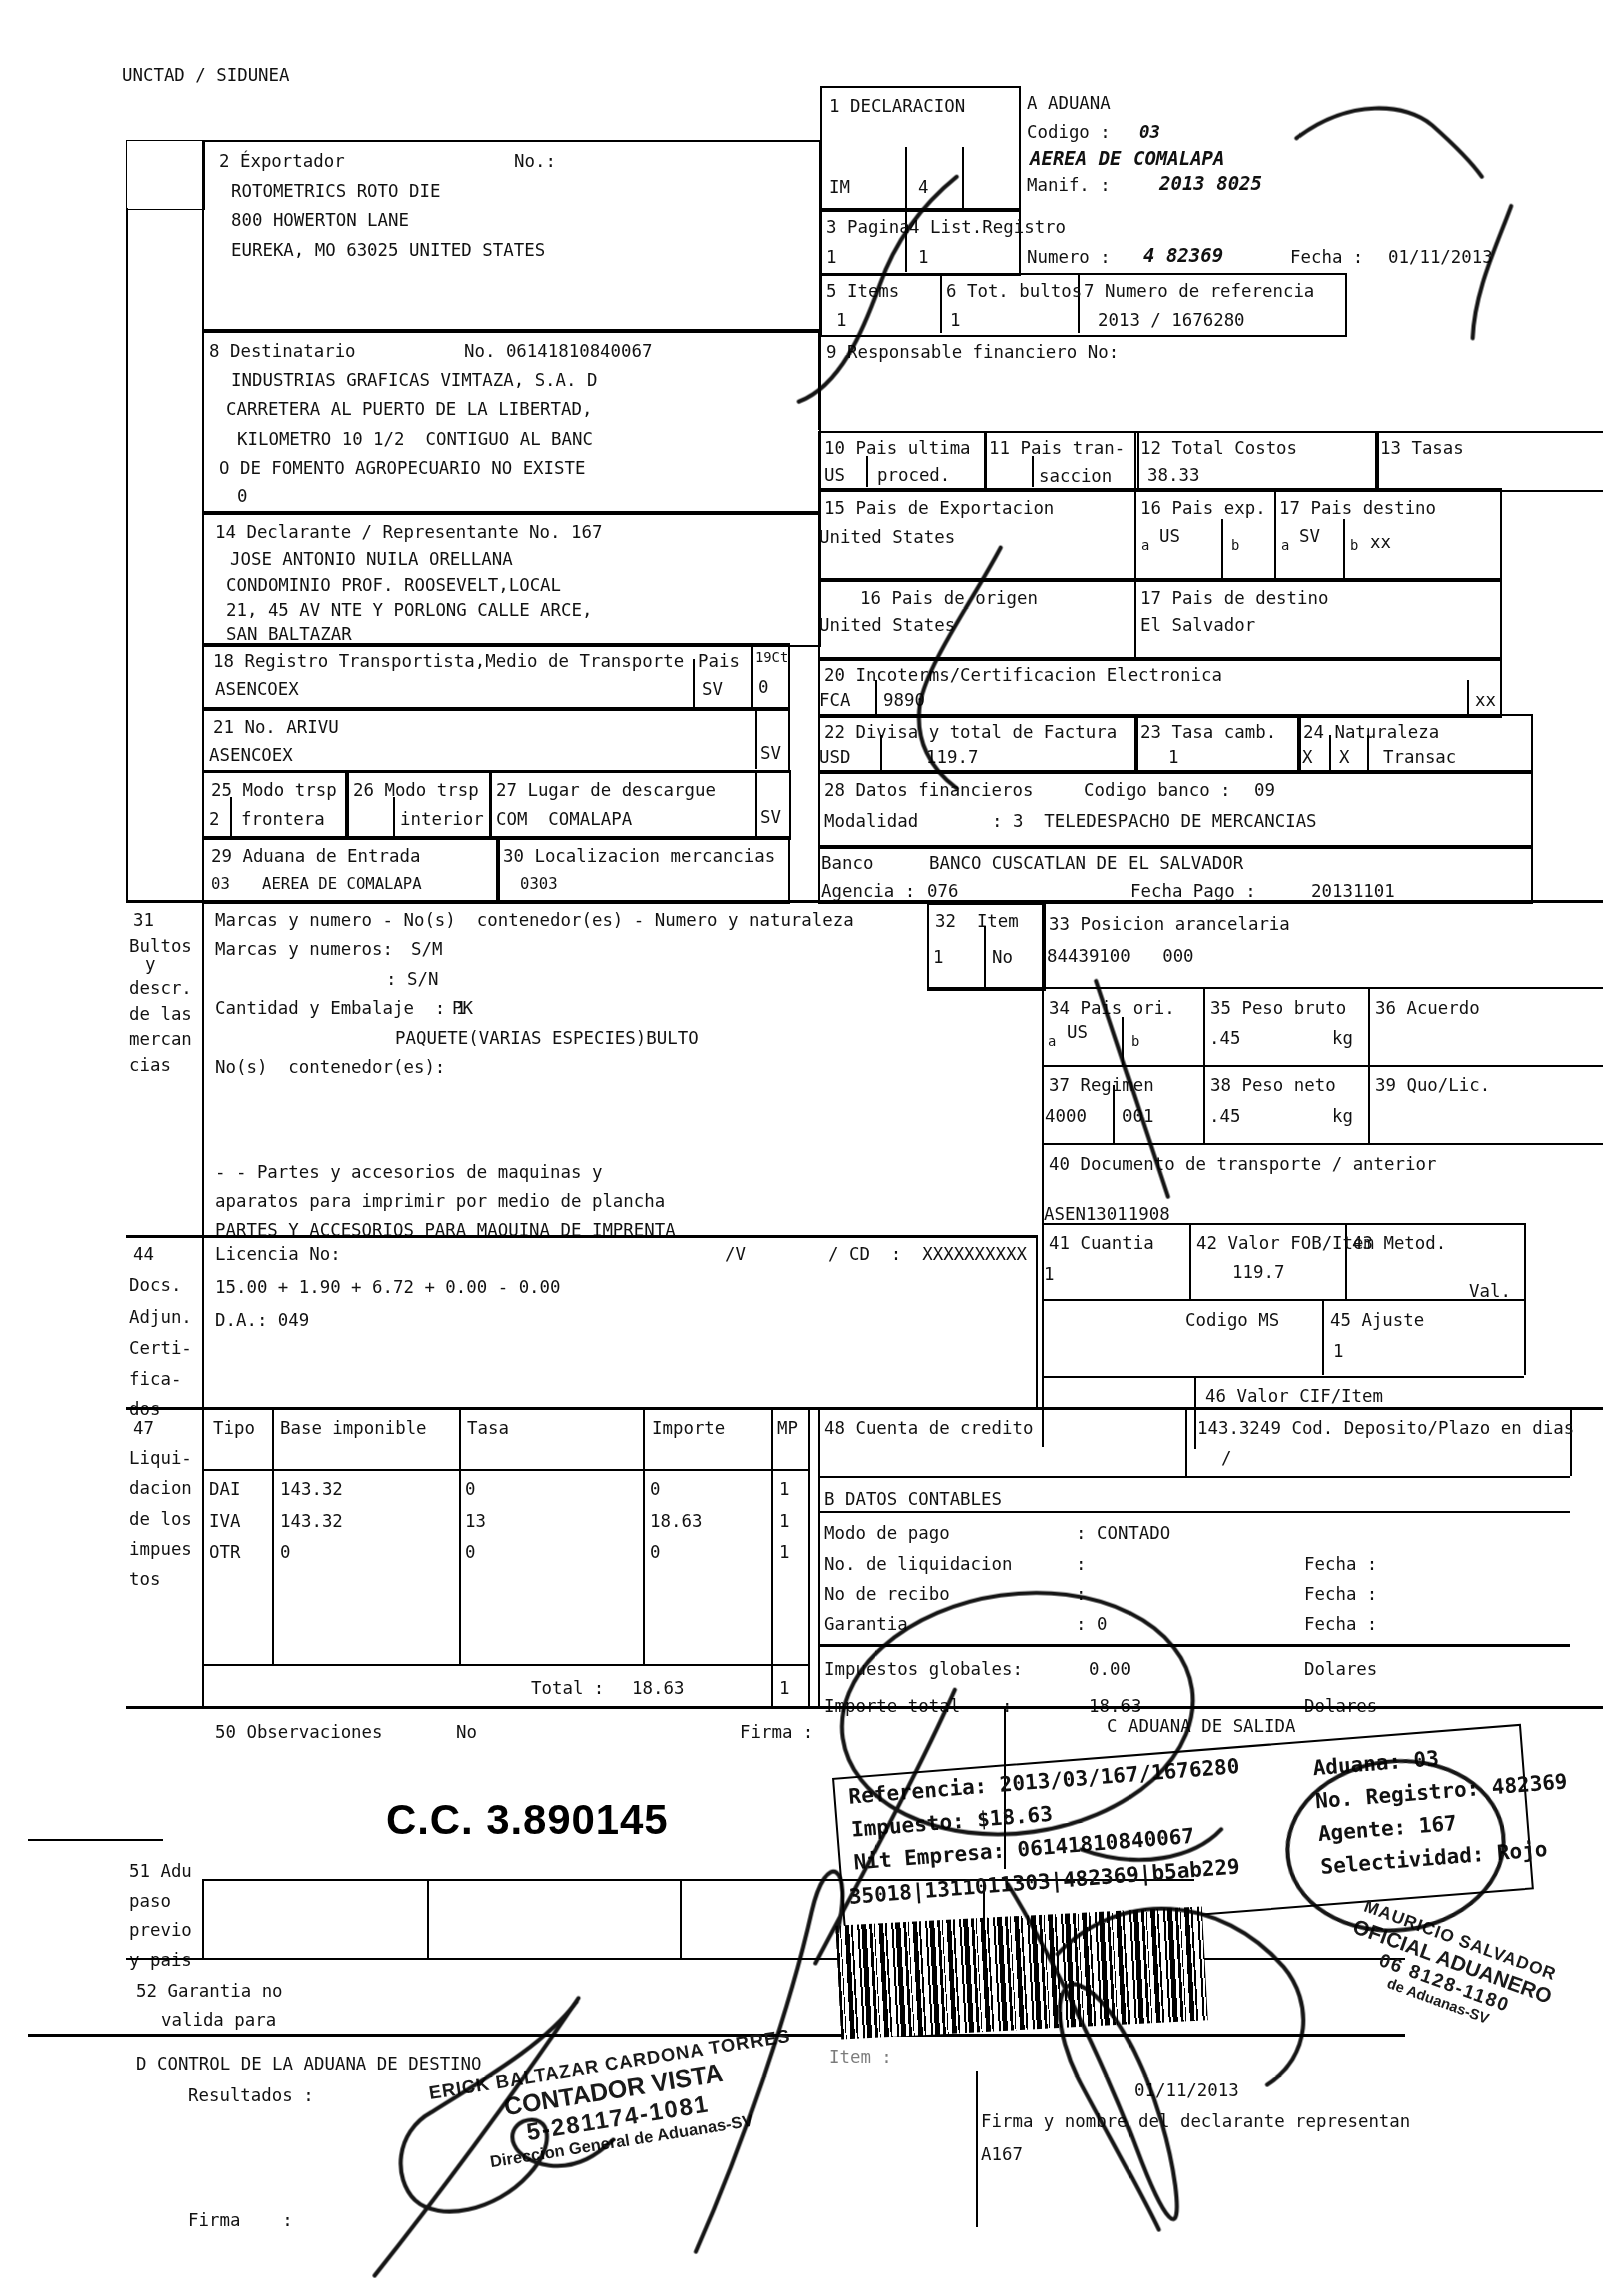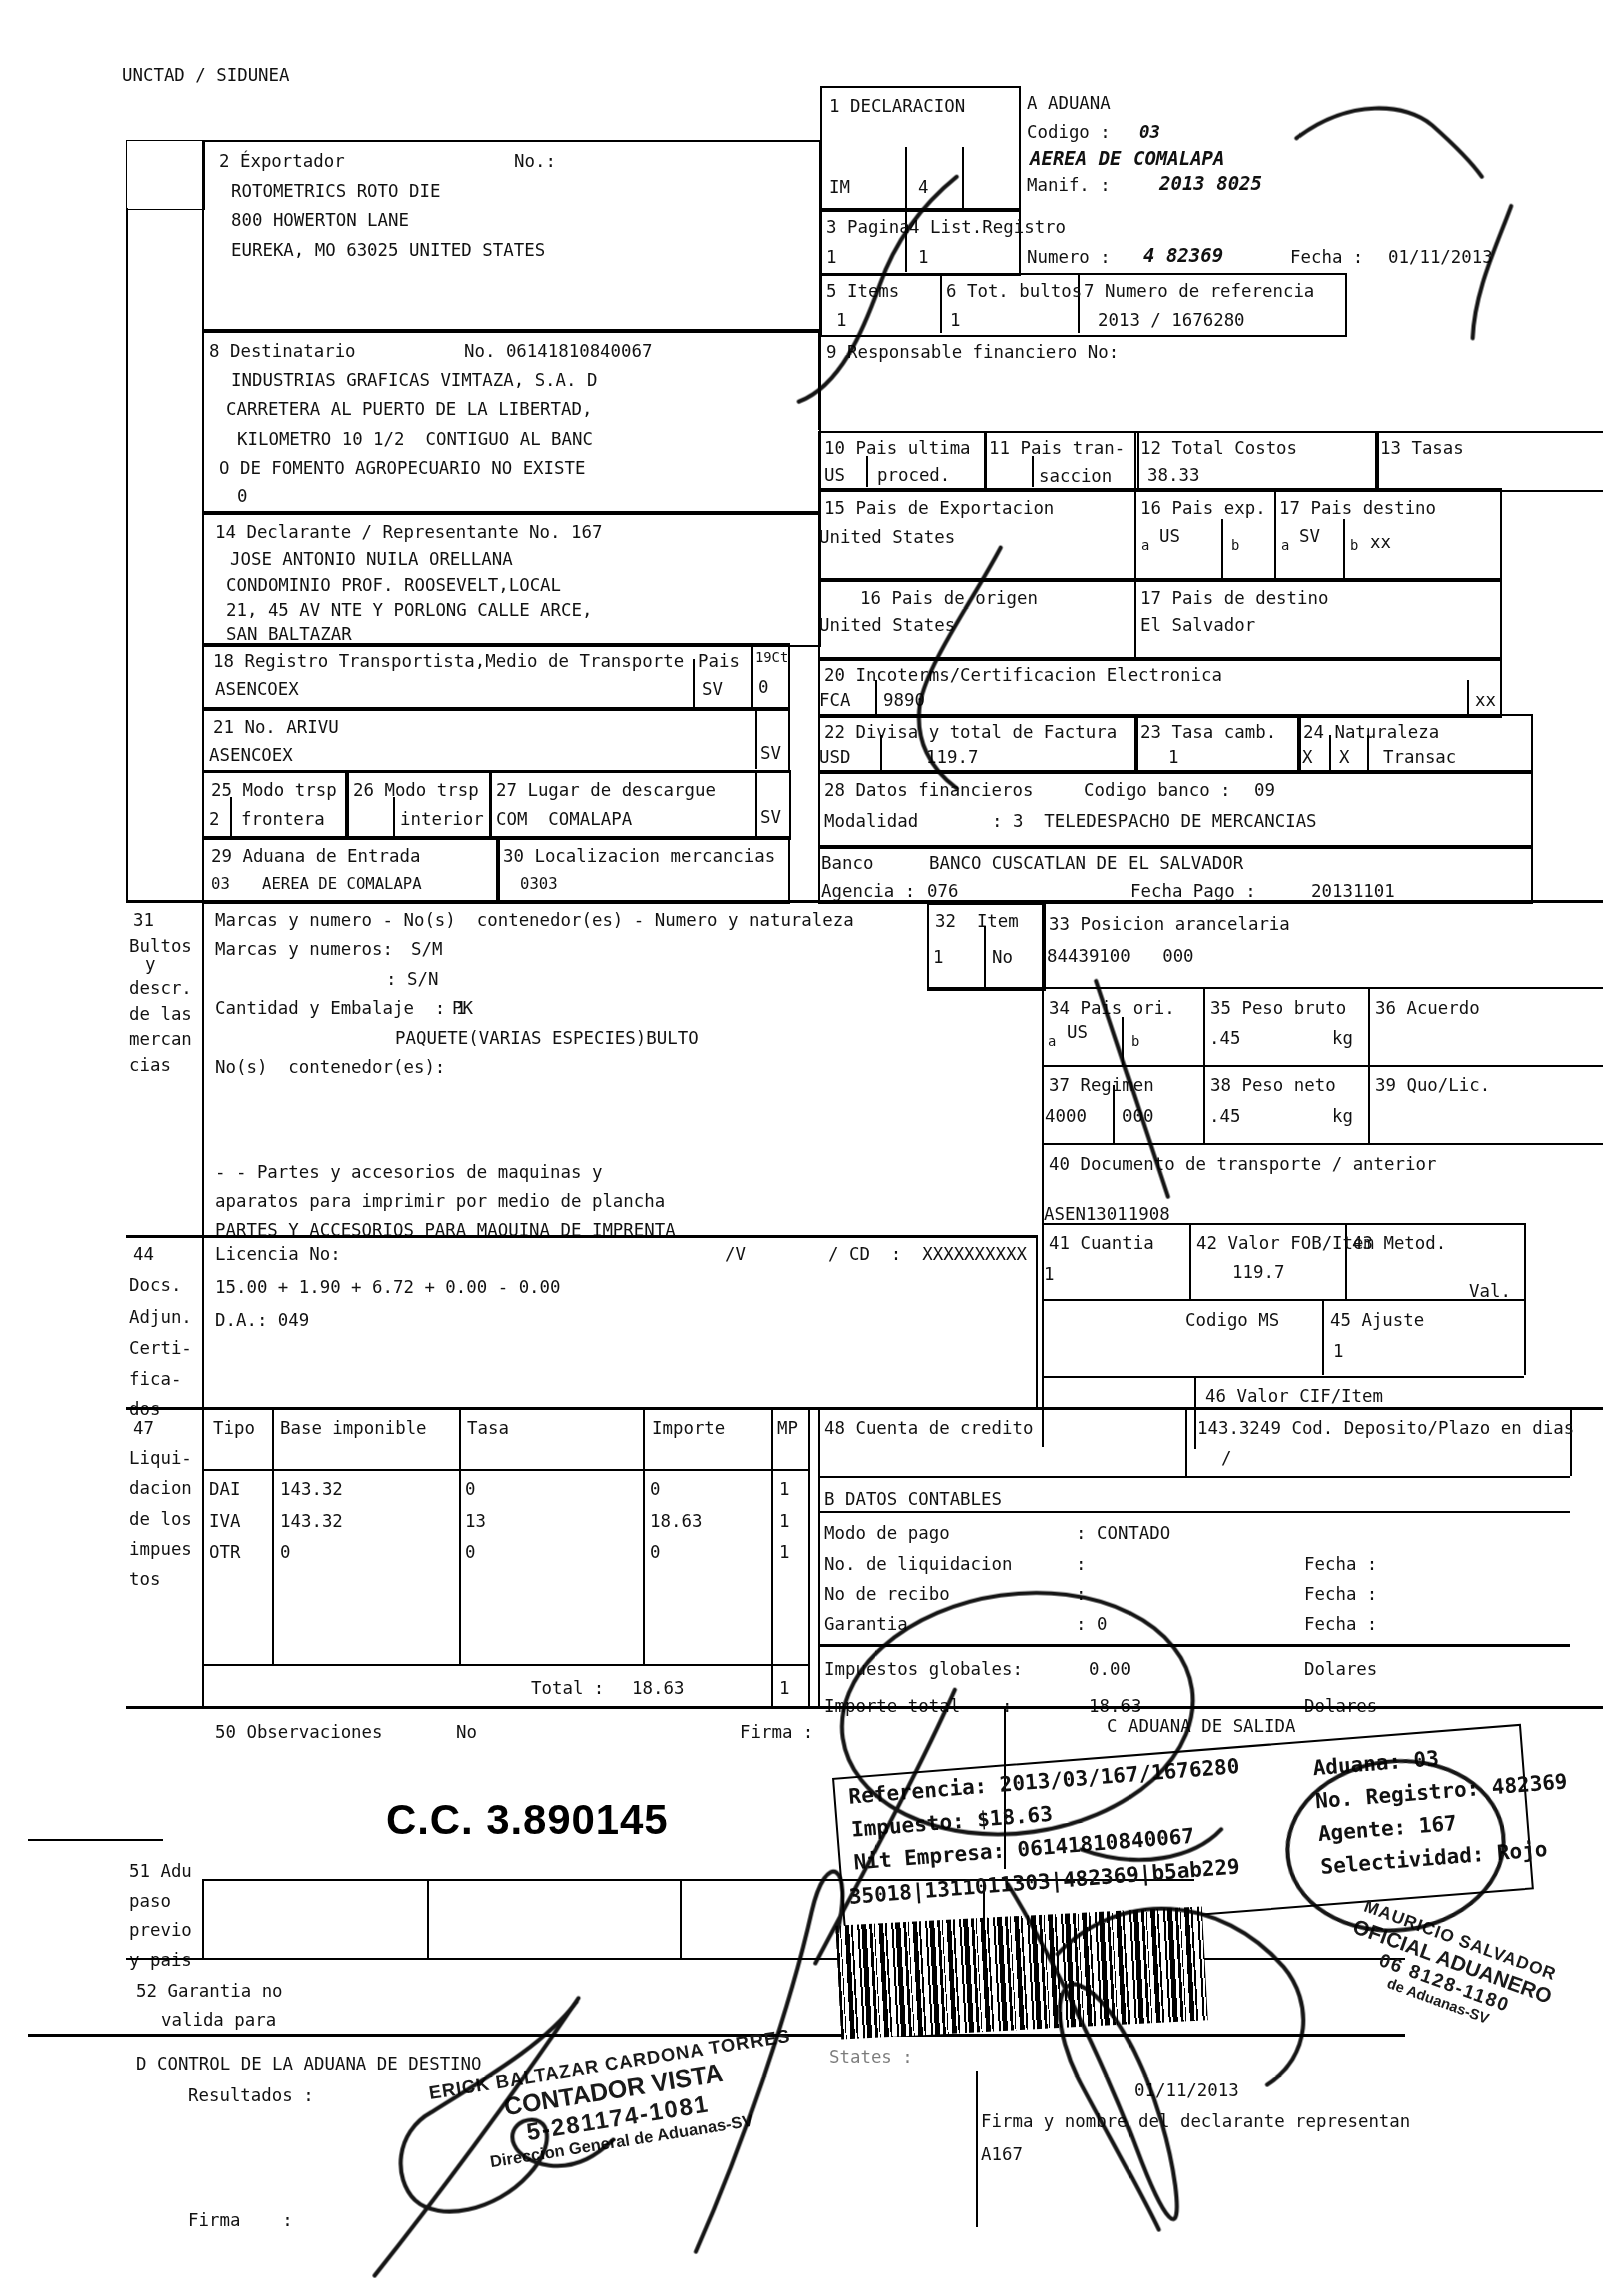--- a/index.html
+++ b/index.html
@@ -267,21 +267,21 @@
   <div class="vl2" style="left:1122px;top:1017px;height:48px"></div>
   <div class="t s16" style="left:1131px;top:1034px">b</div>
   <div class="t" style="left:1210px;top:999px">35 Peso bruto</div>
   <div class="t" style="left:1209px;top:1029px">.45</div>
   <div class="t" style="left:1332px;top:1029px">kg</div>
   <div class="t" style="left:1375px;top:999px">36 Acuerdo</div>
 
   <div class="t" style="left:1049px;top:1076px">37 Regimen</div>
   <div class="t" style="left:1045px;top:1107px">4000</div>
   <div class="vl2" style="left:1113px;top:1085px;height:58px"></div>
-  <div class="t" style="left:1122px;top:1107px">000</div>
+  <div class="t" style="left:1122px;top:1107px">001</div>
   <div class="t" style="left:1210px;top:1076px">38 Peso neto</div>
   <div class="t" style="left:1209px;top:1107px">.45</div>
   <div class="t" style="left:1332px;top:1107px">kg</div>
   <div class="t" style="left:1375px;top:1076px">39 Quo/Lic.</div>
 
   <div class="t" style="left:1049px;top:1155px">40 Documento de transporte / anterior</div>
   <div class="t" style="left:1044px;top:1205px">ASEN13011908</div>
   <div class="hl2" style="left:1042px;top:1223px;width:482px"></div>
 
   <div class="vl2" style="left:1189px;top:1223px;height:76px"></div>
@@ -412,21 +412,21 @@
   <div class="vl2" style="left:983px;top:1879px;height:79px"></div>
   <div class="hl2" style="left:126px;top:1958px;width:1279px"></div>
 
   <div class="t" style="left:136px;top:1982px">52 Garantia no</div>
   <div class="t" style="left:161px;top:2011px">valida para</div>
   <div class="hl" style="left:27.5px;top:2034px;width:1377px"></div>
   <div class="t" style="left:136px;top:2055px">D CONTROL DE LA ADUANA DE DESTINO</div>
   <div class="t" style="left:188px;top:2086px">Resultados :</div>
   <div class="t" style="left:188px;top:2211px">Firma    :</div>
 
-  <div class="t" style="left:829px;top:2048px;opacity:.55">States :</div>
+  <div class="t" style="left:829px;top:2048px;opacity:.55">Item :</div>
   <div class="vl2" style="left:976px;top:2071px;height:156px"></div>
   <div class="t" style="left:1134px;top:2081px">01/11/2013</div>
   <div class="t" style="left:981px;top:2112px">Firma y nombre del declarante representan</div>
   <div class="t" style="left:981px;top:2145px">A167</div>
 
   <div class="stamp-ref">
     <div class="t" style="left:13px;top:7.3px">Referencia: 2013/03/167/1676280</div>
     <div class="t" style="left:13px;top:40px">Impuesto: $18.63</div>
     <div class="t" style="left:13px;top:73px">Nit Empresa: 06141810840067</div>
     <div class="t" style="left:5.5px;top:107px">35018|1311011303|482369|b5ab229</div>

